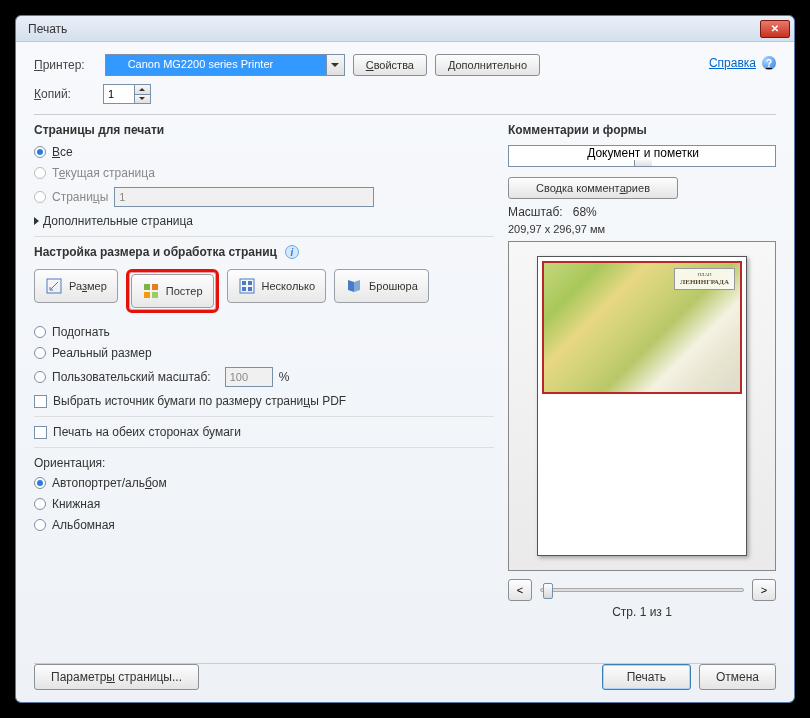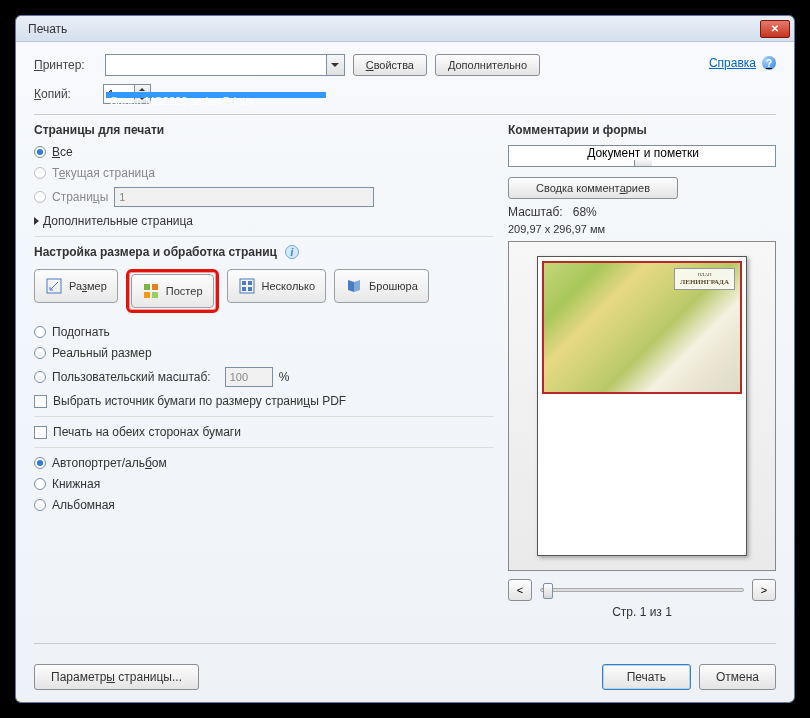--- a/index.html
+++ b/index.html
@@ -68,23 +68,22 @@
     height: 22px;
     border: 1px solid #7a8fa8;
     background: #fff;
     display: flex;
     margin-left: 12px;
   }
   .printer-select .sel-val {
     flex: 1;
     background: #3399ff;
     color: white;
-    padding: 3px 4px;
+    padding: 3px 22px;
     font-size: 11px;
-    margin-top: 37px;
   }
   .printer-select .drop {
     width: 18px;
     background: linear-gradient(#f7f7f7, #e0e0e0);
     border-left: 1px solid #7a8fa8;
     display: flex;
     align-items: center;
     justify-content: center;
   }
   .drop .arrow {
@@ -256,21 +255,21 @@
   }
   .slider-thumb {
     position:absolute; top:-6px; left:2px;
     width:10px; height:16px; background:linear-gradient(#fdfdfd,#d8d8d8);
     border:1px solid #7a8fa8; border-radius:2px;
   }
   .nav-btn { width:24px; height:22px; border:1px solid #8a8f94; background:linear-gradient(#fdfdfd,#e4e4e4); border-radius:3px; display:flex; align-items:center; justify-content:center; font-size:11px; cursor:pointer;}
   .page-label { text-align:center; color:#333; margin-top:4px; }
   .footer {
     border-top:1px solid #ccc;
-    margin-top:10px; padding-top:20px;
+    margin-top:10px; padding-top:0;
     display:flex; justify-content:space-between;
   }
   .footer-right { display:flex; gap:8px; }
   .btn-primary {
     height:26px; padding:0 24px;
     background:linear-gradient(#fdfdfd,#e4e4e4);
     border:1px solid #3c7fb1;
     box-shadow: inset 0 0 0 1px #a8d4ff;
     border-radius:3px; font-size:12px; color:#333; cursor:pointer;
   }
@@ -424,20 +423,21 @@
 
         <div class="sub-hr"></div>
 
         <div class="opt-row">
           <div class="chk"></div>
           <span>Печать на обеих сторонах бумаги</span>
         </div>
 
         <div class="sub-hr"></div>
 
+        <div class="orient-title">Ориентация:</div>
         <div class="opt-row">
           <span class="radio checked"></span>
           <span>Автопортрет/аль<u>б</u>ом</span>
         </div>
         <div class="opt-row">
           <span class="radio"></span>
           <span>Книжная</span>
         </div>
         <div class="opt-row">
           <span class="radio"></span>

